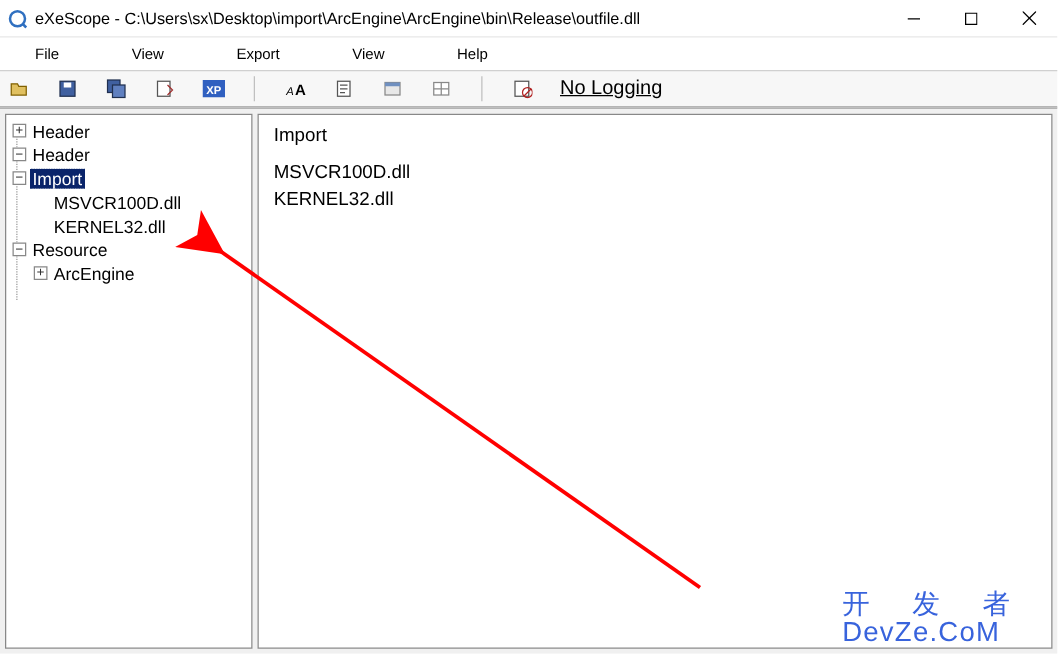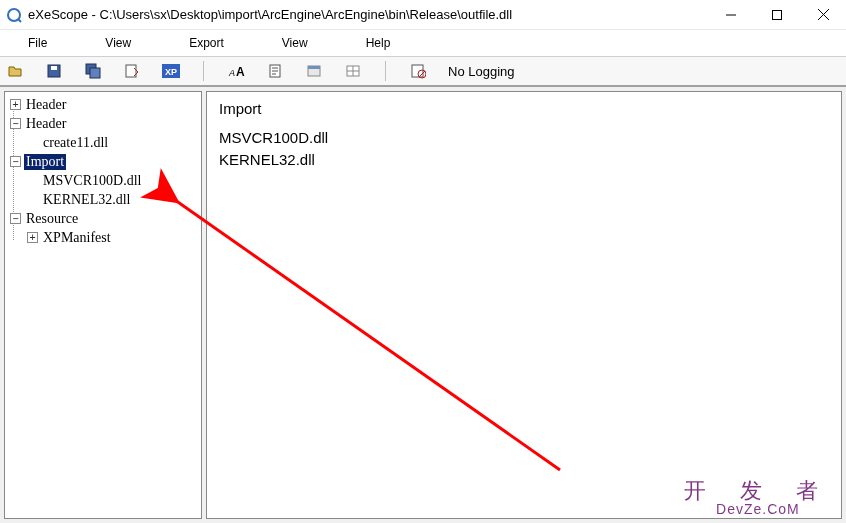--- a/index.html
+++ b/index.html
@@ -71,22 +71,23 @@
     display: inline-flex;
     align-items: center; justify-content: center;
     border: 1px solid transparent;
   }
   .tsep {
     width: 1px; height: 20px;
     background: #c0c0c0;
     margin: 0 4px;
   }
   .tlabel {
-    font-size: 13px; color: #000;
+    font-size: 16px; color: #000;
     padding-left: 2px;
+    text-decoration: underline;
   }
   
   .mainarea {
     position: absolute;
     top: 86px; left: 0; right: 0; bottom: 0;
     display: flex;
     border-top: 1px solid #a0a0a0;
     background: #f0f0f0;
   }
   .treepane {
@@ -128,21 +129,21 @@
     display: inline-flex;
     align-items: center; justify-content: center;
     font-size: 10px; line-height: 1;
     color: #333;
     margin-right: 3px;
     background: #fff;
     flex: 0 0 auto;
     font-family: monospace;
   }
   .noexp { width: 11px; margin-right: 3px; flex:0 0 auto; }
-  .node .lbl { color: #000; padding: 0 2px; font-family: Liberation Serif, serif; }
+  .node .lbl { color: #000; padding: 0 2px; }
   .node.selected .lbl {
     background: #0a246a;
     color: #fff;
     outline: 1px dotted #fff;
   }
   .lvl0 { padding-left: 2px; }
   .lvl1 { padding-left: 19px; }
   .vline {
     position: absolute;
     border-left: 1px dotted #999;
@@ -152,32 +153,32 @@
   .arrow-overlay {
     position: absolute;
     top: 0; left: 0;
     width: 846px; height: 523px;
     pointer-events: none;
     z-index: 50;
   }
   
   .watermark {
     position: absolute;
-    right: 14px;
+    right: 24px;
     bottom: 6px;
-    text-align: center;
+    text-align: left;
     font-family: Arial, sans-serif;
-    color: #701a75;
+    color: #1d4ed8;
     opacity: 0.88;
     z-index: 40;
     line-height: 1.05;
     letter-spacing: 2px;
   }
   .watermark .wm1 { font-size: 22px; letter-spacing: 14px; }
-  .watermark .wm2 { font-size: 14px; letter-spacing: 1px; }
+  .watermark .wm2 { font-size: 22px; letter-spacing: 1px; }
 </style>
 </head>
 <body>
 
 <div class="titlebar">
   <span class="app-icon">
     <svg width="16" height="16" viewBox="0 0 16 16">
       <circle cx="8" cy="8" r="6" fill="none" stroke="#3070c0" stroke-width="2"></circle>
       <line x1="12" y1="12" x2="15" y2="15" stroke="#3070c0" stroke-width="2"></line>
     </svg>
@@ -285,43 +286,39 @@
     <span class="vline" style="left:8px; top:8px; height:140px;"></span>
     <ul class="tree">
       <li class="node lvl0">
         <span class="expander">+</span>
         <span class="lbl">Header</span>
       </li>
       <li class="node lvl0">
         <span class="expander">−</span>
         <span class="lbl">Header</span>
       </li>
-      <li class="node lvl1">
-        <span class="noexp"></span>
-        <span class="lbl">create11.dll</span>
-      </li>
       <li class="node lvl0 selected">
         <span class="expander">−</span>
         <span class="lbl">Import</span>
       </li>
       <li class="node lvl1">
         <span class="noexp"></span>
         <span class="lbl">MSVCR100D.dll</span>
       </li>
       <li class="node lvl1">
         <span class="noexp"></span>
         <span class="lbl">KERNEL32.dll</span>
       </li>
       <li class="node lvl0">
         <span class="expander">−</span>
         <span class="lbl">Resource</span>
       </li>
       <li class="node lvl1">
         <span class="expander">+</span>
-        <span class="lbl">XPManifest</span>
+        <span class="lbl">ArcEngine</span>
       </li>
     </ul>
   </div>
 
   <div class="contentpane">
     <div class="heading">Import</div>
     <div class="line">MSVCR100D.dll</div>
     <div class="line">KERNEL32.dll</div>
   </div>
 </div>

